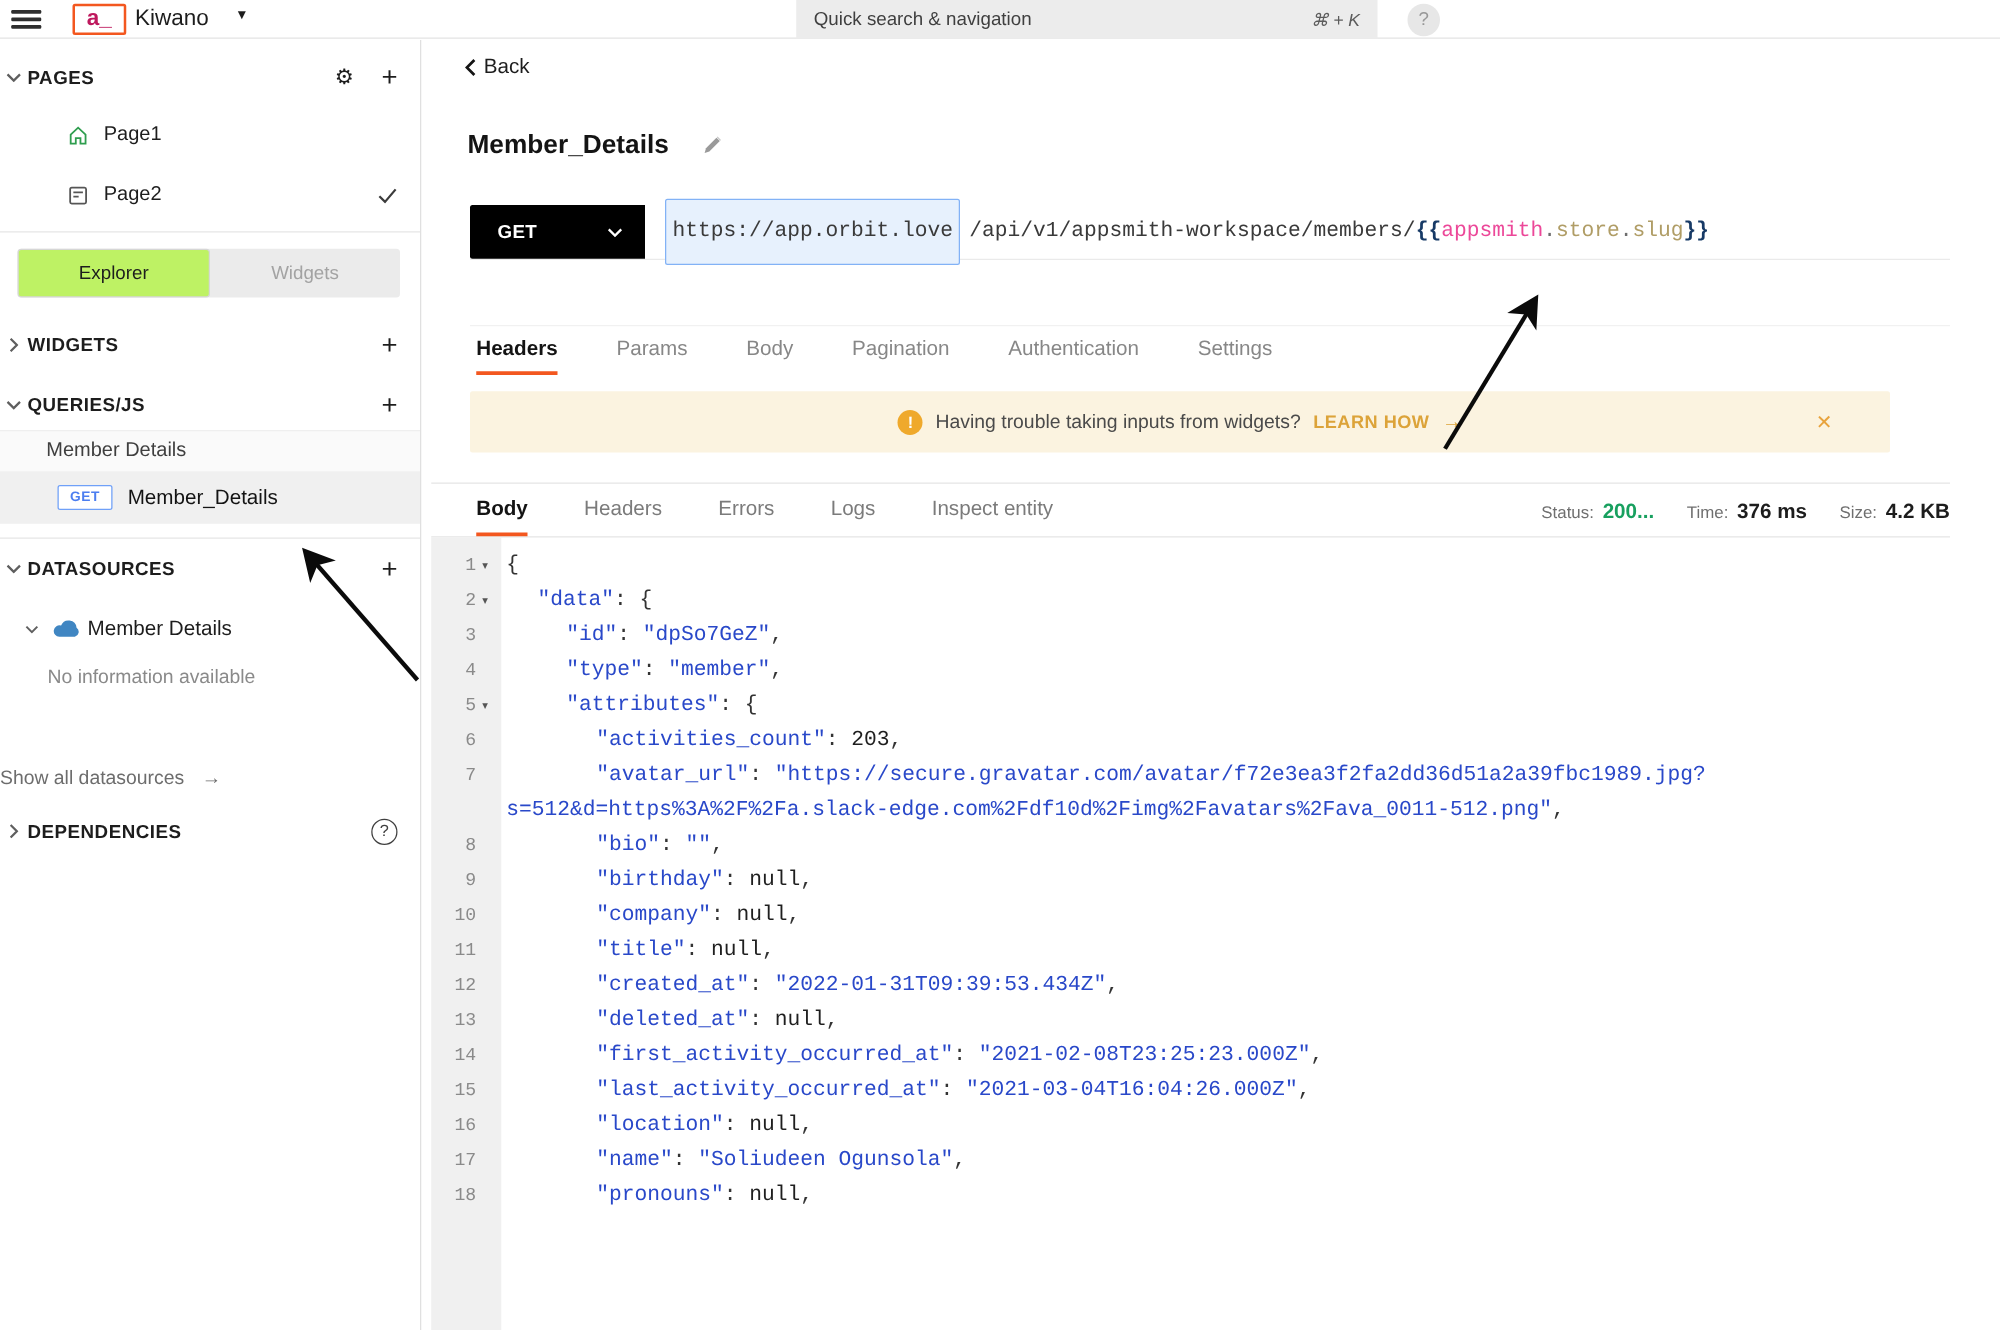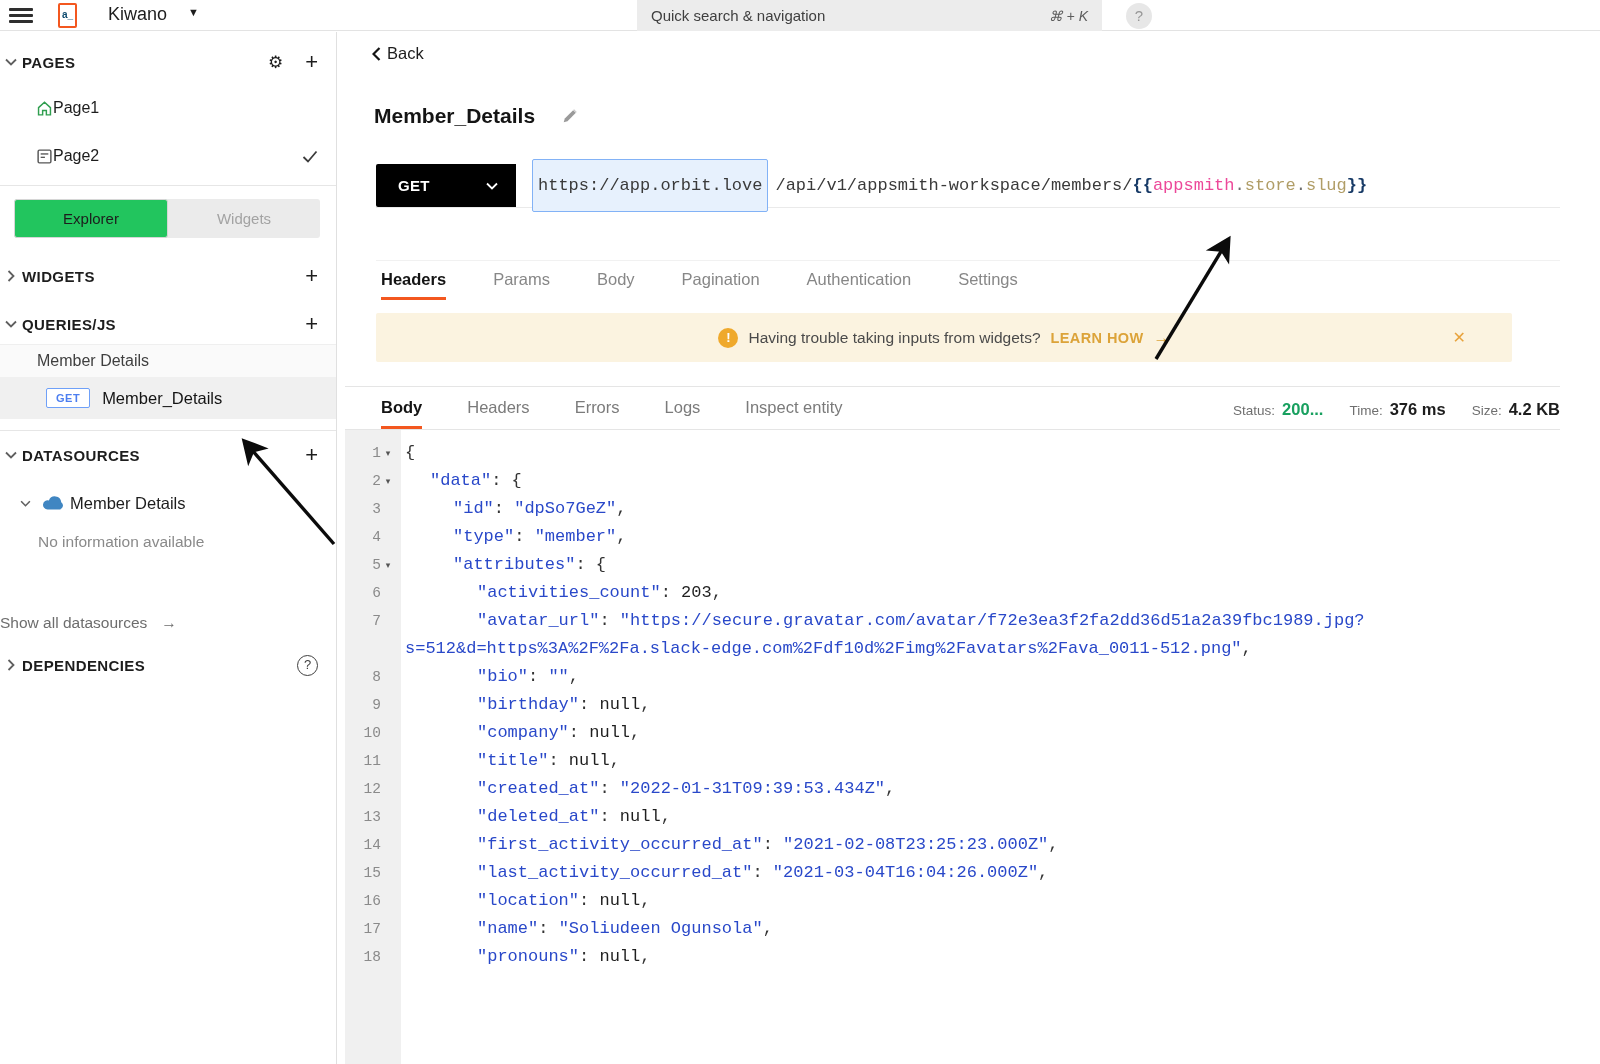--- a/index.html
+++ b/index.html
@@ -2,41 +2,41 @@
 <html><head>
 <meta charset="utf-8">
 <style>
   * { margin:0; padding:0; box-sizing:border-box; }
   html,body { width:1600px; height:1064px; background:#fff; font-family:"Liberation Sans",sans-serif; color:#1d1d1d; overflow:hidden; }
 
   
   .topbar { position:absolute; left:0; top:0; width:1600px; height:31px; background:#fff; border-bottom:1px solid #e3e3e3; z-index:10; }
   .hamburger { position:absolute; left:9px; top:5px; width:24px; height:20px; cursor:pointer; }
   .hamburger div { height:2.6px; background:#2e2e2e; margin:3.4px 0; border-radius:1px; }
-  .logo-box { position:absolute; left:58px; top:3px; width:19px; height:25px; border:2.5px solid #f3571f; border-radius:2px; background:#fff; font-weight:bold; font-size:10px; text-align:center; line-height:19px; color:#0c4a6e; }
+  .logo-box { position:absolute; left:58px; top:3px; width:43px; height:25px; border:2.5px solid #f3571f; border-radius:2px; background:#fff; font-weight:bold; font-size:18px; text-align:center; line-height:19px; color:#be185d; }
   .app-name { position:absolute; left:108px; top:4px; font-size:18px; font-weight:500; color:#1d1d1d; }
   .app-caret { position:absolute; left:188px; top:6px; font-size:11px; color:#1d1d1d; }
   .searchbar { position:absolute; left:637px; top:0; width:465px; height:31px; background:#ececec; display:flex; align-items:center; padding:12px 14px; cursor:pointer; }
   .search-ph { font-size:15px; color:#3f3f3f; }
   .search-shortcut { margin-left:auto; font-size:14px; color:#5c5c5c; font-style:italic; }
   .help-circle { position:absolute; left:1126px; top:3px; width:26px; height:26px; border-radius:50%; background:#e7e7e7; color:#979797; font-size:15px; text-align:center; line-height:26px; }
 
   
   .sidebar { position:absolute; left:0; top:32px; width:337px; bottom:0; background:#fff; border-right:1px solid #e0e0e0; }
   .srow { position:absolute; left:0; right:0; display:flex; align-items:center; }
   .sec-label { font-size:15px; font-weight:600; letter-spacing:.4px; color:#1d1d1d; }
   .chev { width:22px; display:flex; justify-content:center; }
   .s-icons-right { margin-left:auto; display:flex; align-items:center; gap:22px; padding-right:18px; }
   .plus { font-size:22px; font-weight:300; color:#1d1d1d; line-height:1; cursor:pointer; }
   .gear { font-family:"DejaVu Sans",sans-serif; font-size:17px; color:#1d1d1d; cursor:pointer; }
   .divider { position:absolute; left:0; right:0; height:1px; background:#e6e6e6; }
-  .page-item { padding-left:36px; gap:0; font-size:16px; cursor:pointer; }
+  .page-item { padding-left:54px; gap:12px; font-size:16px; cursor:pointer; }
   .segmented { position:absolute; left:14px; right:16px; top:167px; height:39px; background:#ebebeb; border-radius:3px; display:flex; }
   .seg-btn { flex:1; display:flex; align-items:center; justify-content:center; font-size:15px; cursor:pointer; }
-  .seg-active { background:#22c55e; border:1px solid #d6d6d6; border-radius:3px; color:#1d1d1d; }
+  .seg-active { background:#bef264; border:1px solid #d6d6d6; border-radius:3px; color:#1d1d1d; }
   .seg-inactive { color:#a3a3a3; }
   .query-group { background:#fafafa; border-top:1px solid #efefef; padding-left:37px; font-size:16px; color:#3f3f3f; cursor:pointer; }
   .query-item { background:#f0f0f0; padding-left:46px; gap:12px; cursor:pointer; }
   .get-badge { border:1px solid #6fa0f8; color:#4c7ef0; background:#fff; font-size:11px; font-weight:bold; letter-spacing:.5px; padding:3px 9px; border-radius:2px; }
   .query-label { font-size:16.5px; color:#141414; }
   .ds-item { gap:6px; font-size:16.5px; cursor:pointer; padding-left:14px; }
   .ds-note { padding-left:38px; font-size:15.5px; color:#8a8a8a; }
   .showall { font-size:15.5px; color:#6d6d6d; gap:14px; cursor:pointer; }
   .qcircle { width:21px; height:21px; border-radius:50%; border:1.6px solid #3f3f3f; color:#3f3f3f; font-size:13px; text-align:center; line-height:18px; }
 

